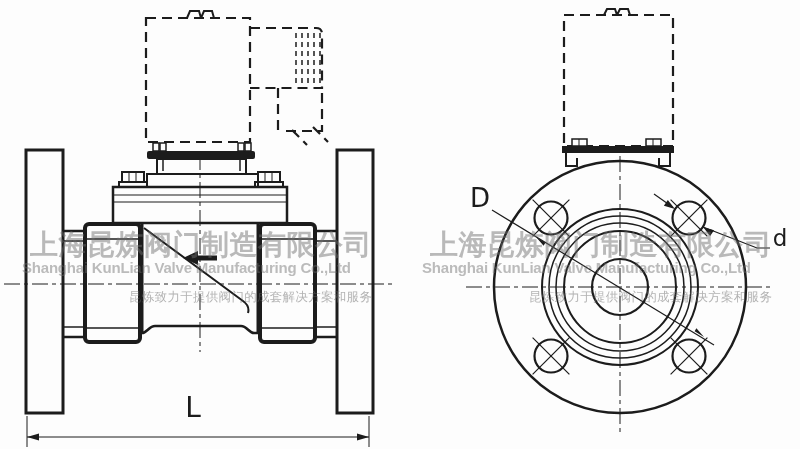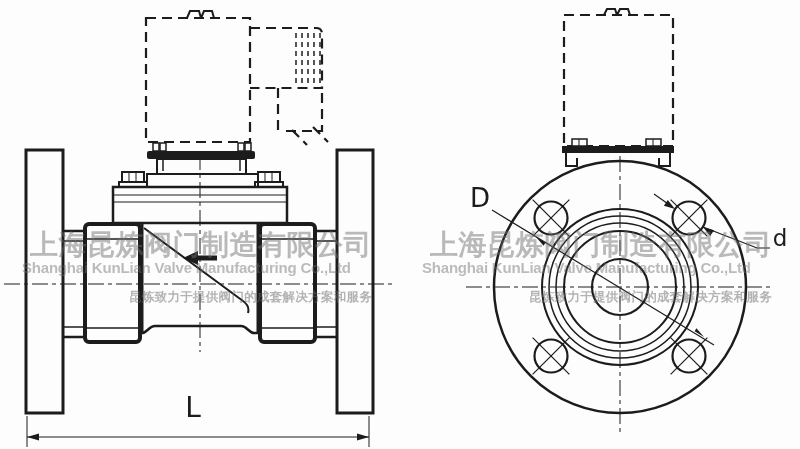--- a/index.html
+++ b/index.html
@@ -5,21 +5,21 @@
   html,body{margin:0;padding:0;background:#ffffff;}
   #stage{position:relative;width:800px;height:449px;background:#fdfdfd;overflow:hidden;
          font-family:"Liberation Sans",sans-serif;}
   #stage svg{position:absolute;left:0;top:0;z-index:1;}
   .wm-layer{position:absolute;left:0;top:0;width:800px;height:448px;z-index:2;pointer-events:none;}
   .wm-copy{position:absolute;top:0;width:400px;height:449px;}
   .wm-cn1{position:absolute;left:30px;top:226px;font-size:28px;font-weight:bold;
           letter-spacing:0.5px;color:rgba(110,110,110,0.48);white-space:nowrap;}
   .wm-en{position:absolute;left:22px;top:259px;font-size:15px;font-weight:bold;
           letter-spacing:-0.2px;color:rgba(110,110,110,0.46);white-space:nowrap;}
-  .wm-cn2{position:absolute;left:129px;top:289px;font-size:12.5px;font-weight:bold;
+  .wm-cn2{position:absolute;left:129px;top:289px;font-size:12.5px;font-weight:normal;
           letter-spacing:0.3px;color:rgba(105,105,105,0.50);white-space:nowrap;}
   text{font-family:"DejaVu Sans","Liberation Sans",sans-serif;fill:#1c1c1c;}
   .s1  {stroke:#1c1c1c;stroke-width:1;fill:none;}
   .s12 {stroke:#1c1c1c;stroke-width:1.2;fill:none;}
   .s15 {stroke:#1c1c1c;stroke-width:1.5;fill:none;}
   .s2  {stroke:#1c1c1c;stroke-width:2;fill:none;}
   .s22 {stroke:#1c1c1c;stroke-width:2.2;fill:none;}
   .s25 {stroke:#1c1c1c;stroke-width:2.5;fill:none;}
   .s3  {stroke:#1c1c1c;stroke-width:3;fill:none;}
   .s4  {stroke:#1c1c1c;stroke-width:4;fill:none;}

